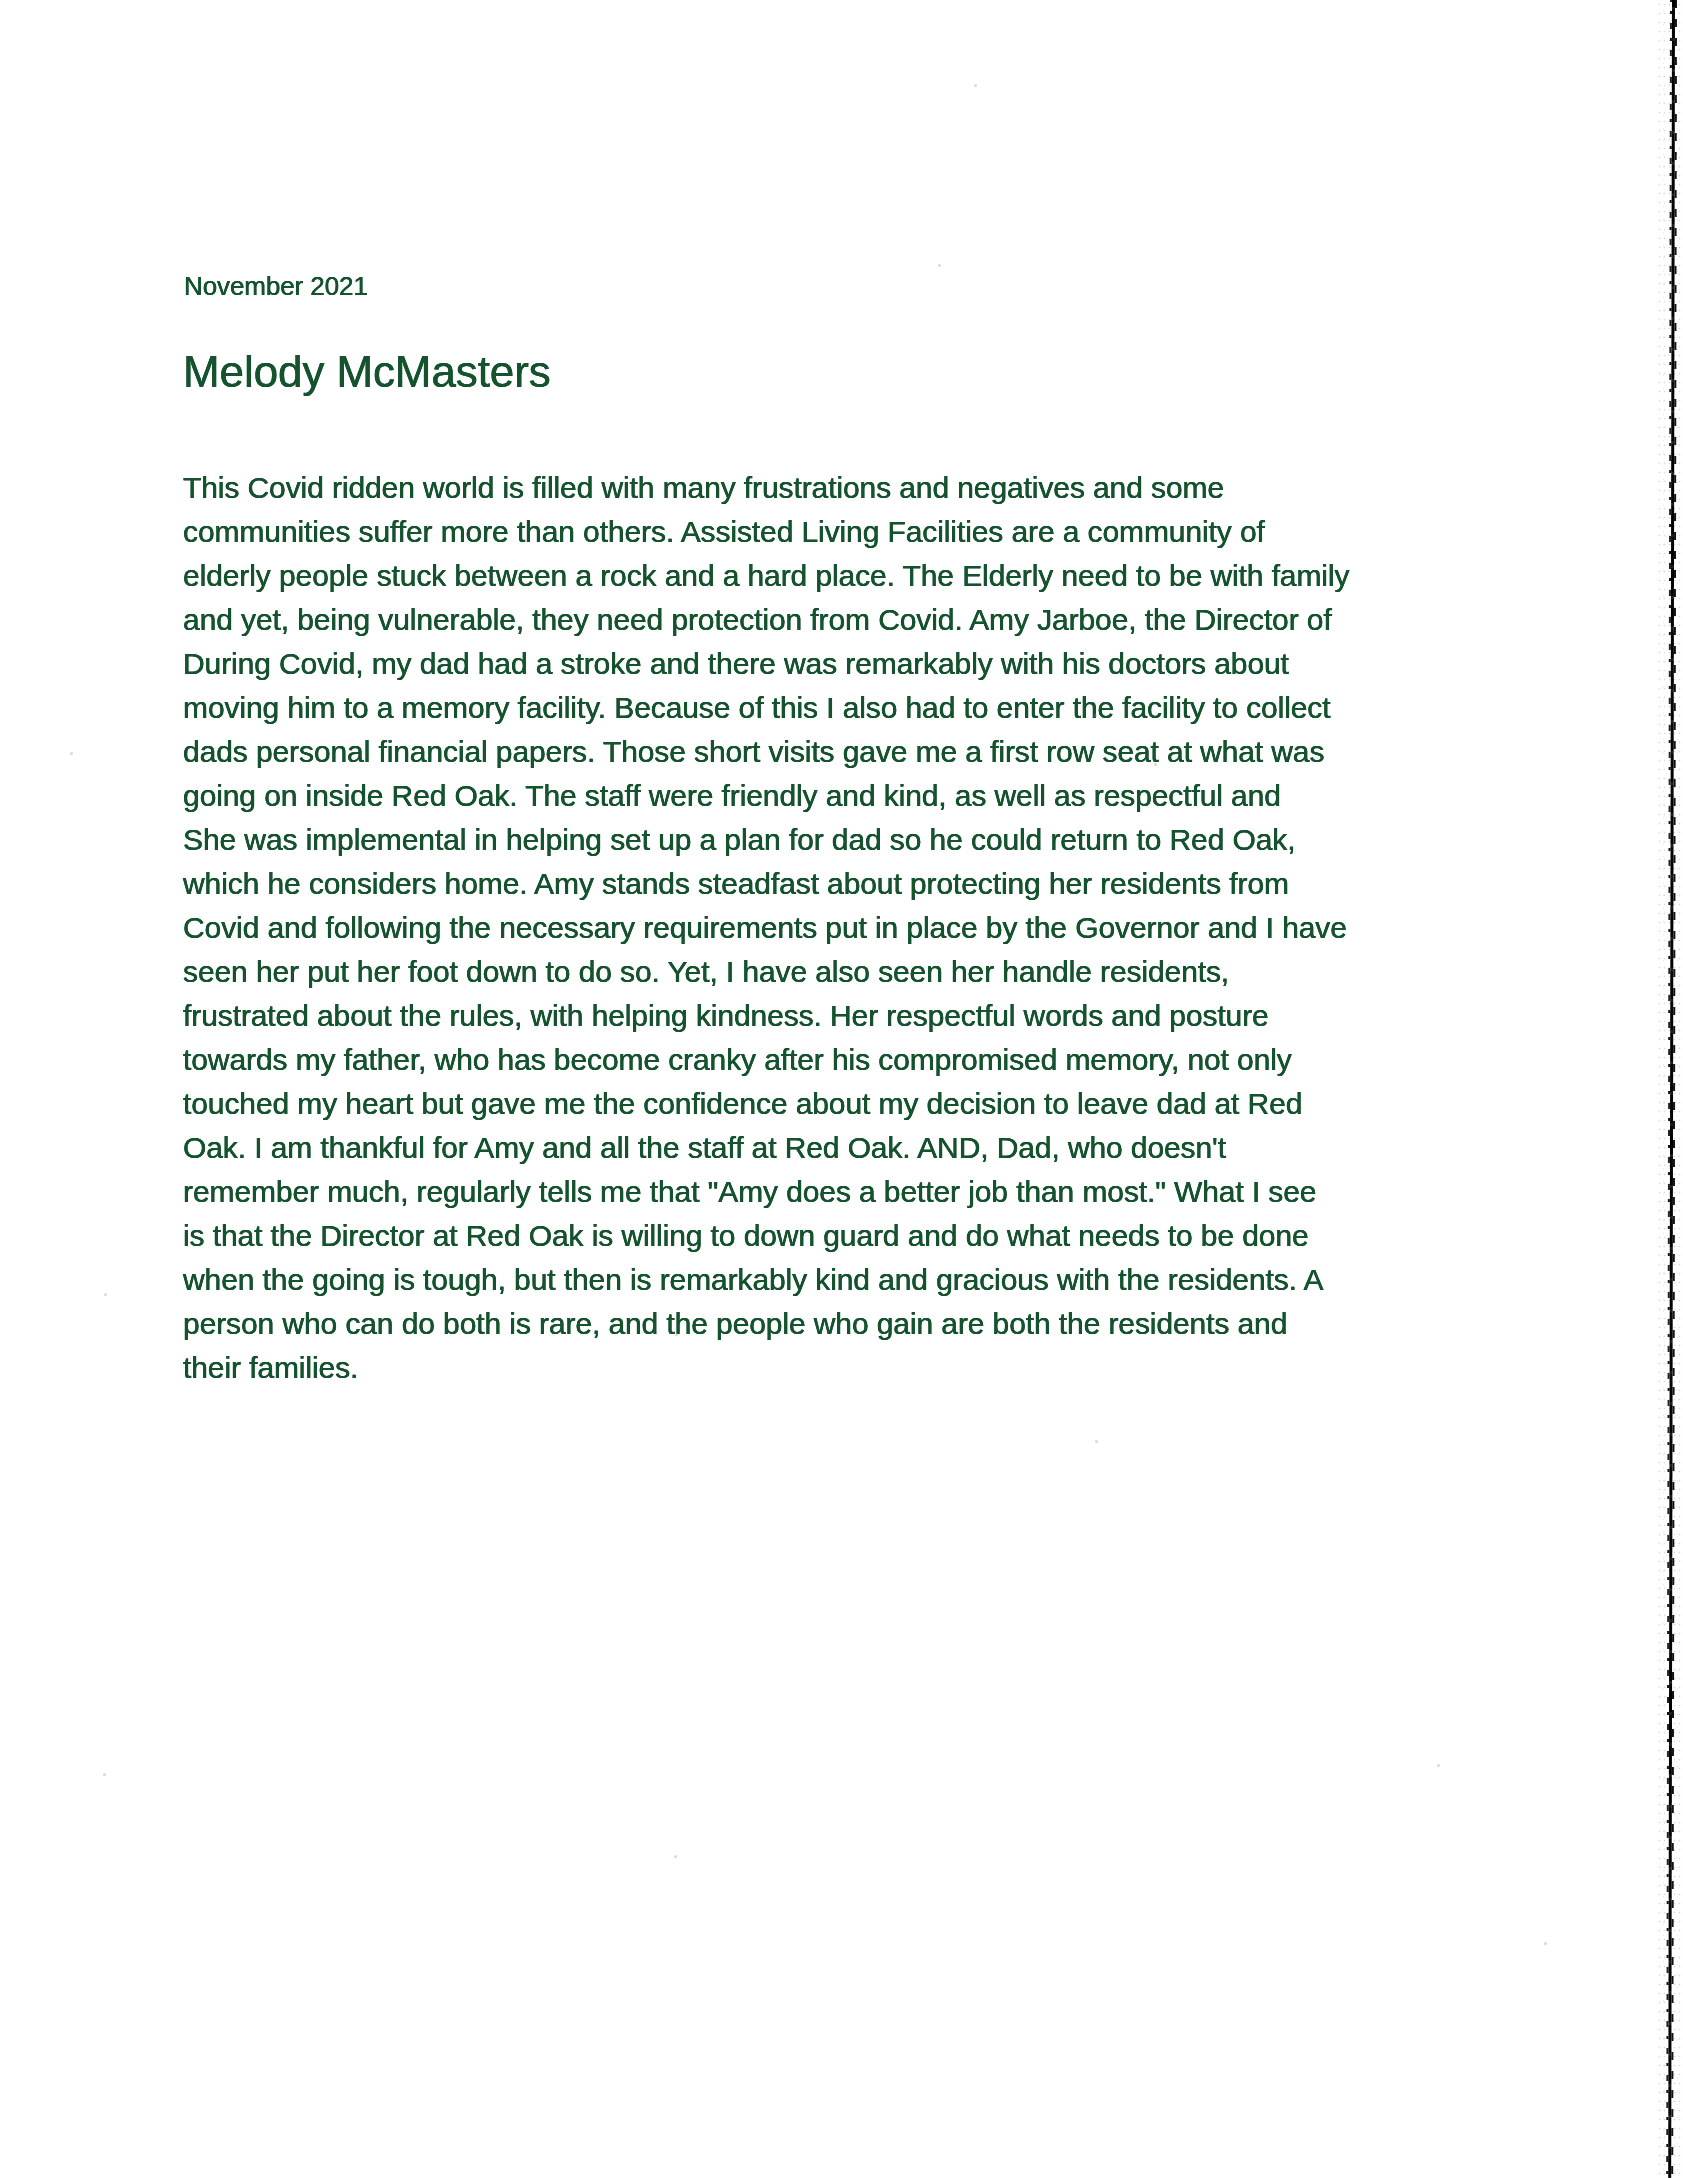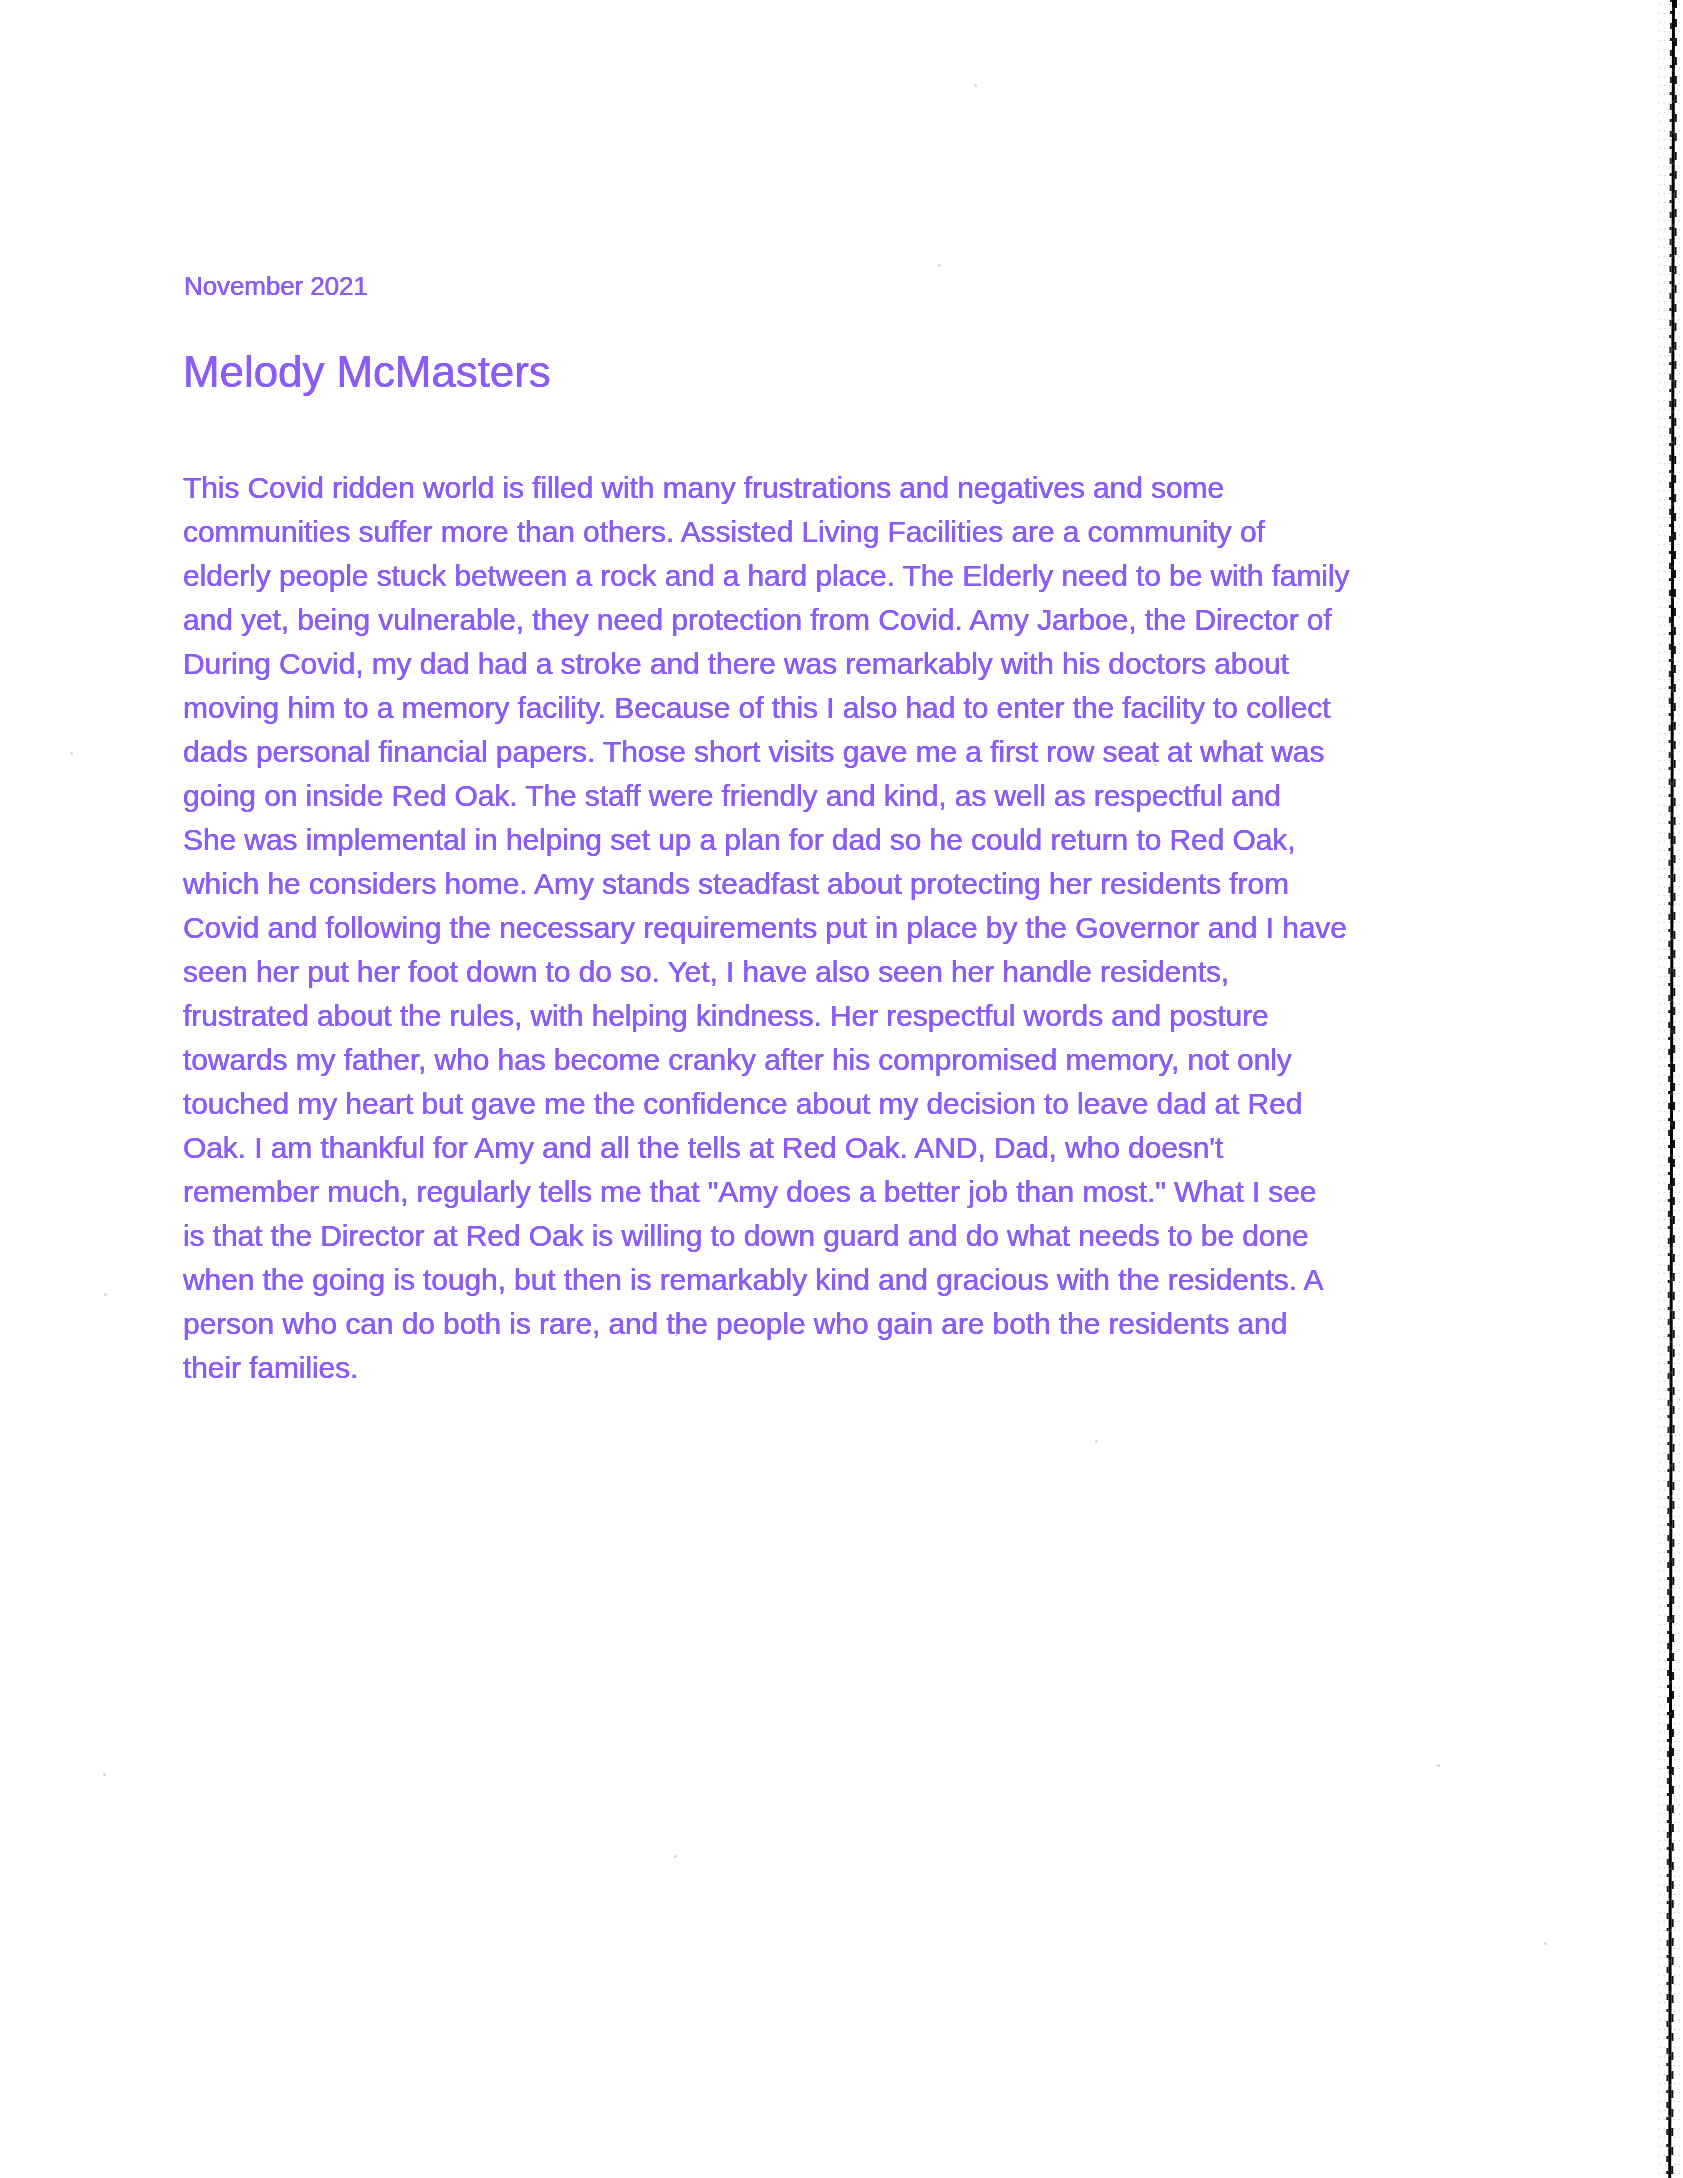--- a/index.html
+++ b/index.html
@@ -7,21 +7,21 @@
     padding: 0;
     background: #ffffff;
   }
   .page {
     position: relative;
     width: 1683px;
     height: 2178px;
     background: #ffffff;
     overflow: hidden;
     font-family: "Liberation Sans", sans-serif;
-    color: #8b5cf6;
+    color: #14532d;
   }
   .ink {
     text-shadow: 0.3px 0 0 currentColor, -0.2px 0 0 currentColor;
     letter-spacing: -0.1px;
   }
   .date-line {
     position: absolute;
     left: 184px;
     top: 269px;
     font-size: 26px;
@@ -109,21 +109,21 @@
       <div class="line">moving him to a memory facility. Because of this I also had to enter the facility to collect</div>
       <div class="line">dads personal financial papers. Those short visits gave me a first row seat at what was</div>
       <div class="line">going on inside Red Oak. The staff were friendly and kind, as well as respectful and</div>
       <div class="line">She was implemental in helping set up a plan for dad so he could return to Red Oak,</div>
       <div class="line">which he considers home. Amy stands steadfast about protecting her residents from</div>
       <div class="line">Covid and following the necessary requirements put in place by the Governor and I have</div>
       <div class="line">seen her put her foot down to do so. Yet, I have also seen her handle residents,</div>
       <div class="line">frustrated about the rules, with helping kindness. Her respectful words and posture</div>
       <div class="line">towards my father, who has become cranky after his compromised memory, not only</div>
       <div class="line">touched my heart but gave me the confidence about my decision to leave dad at Red</div>
-      <div class="line">Oak. I am thankful for Amy and all the tells at Red Oak. AND, Dad, who doesn't</div>
+      <div class="line">Oak. I am thankful for Amy and all the staff at Red Oak. AND, Dad, who doesn't</div>
       <div class="line">remember much, regularly tells me that "Amy does a better job than most." What I see</div>
       <div class="line">is that the Director at Red Oak is willing to down guard and do what needs to be done</div>
       <div class="line">when the going is tough, but then is remarkably kind and gracious with the residents. A</div>
       <div class="line">person who can do both is rare, and the people who gain are both the residents and</div>
       <div class="line">their families.</div>
     </div>
 
   <div class="scan-speckle"></div>
   <div class="scan-edge">
     <div class="sl3"></div>

